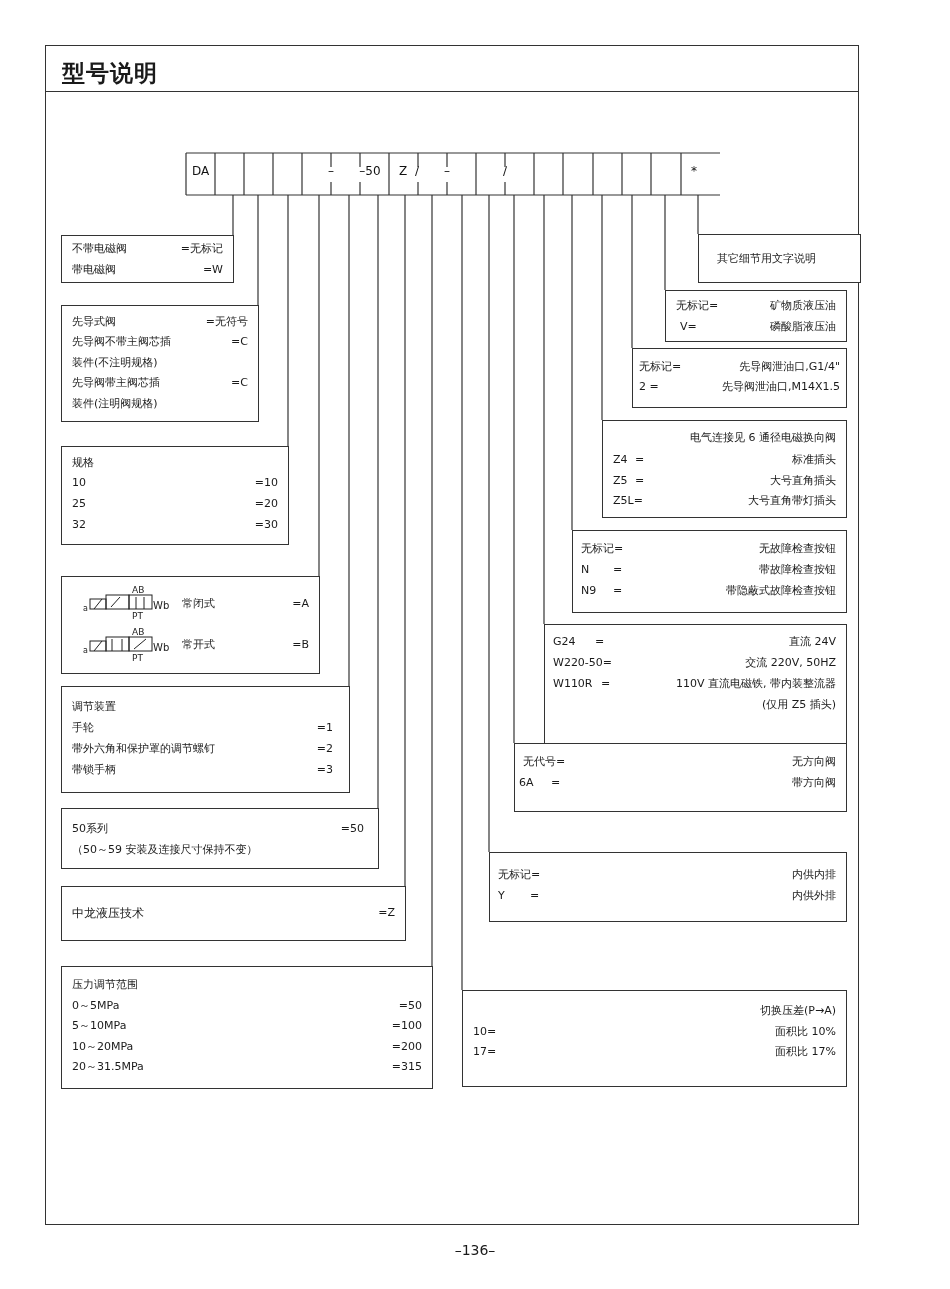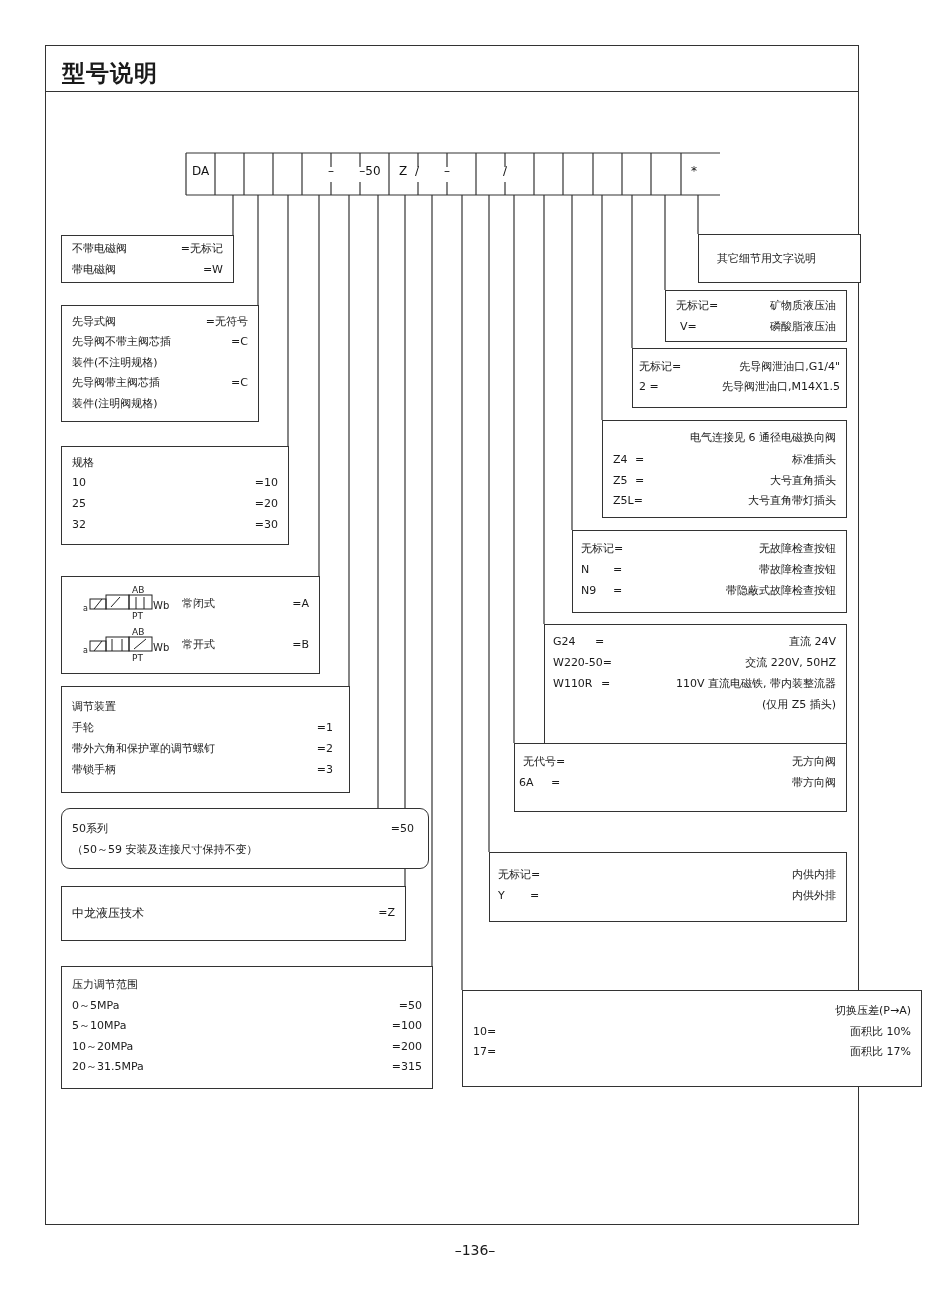--- a/index.html
+++ b/index.html
@@ -191,21 +191,21 @@
   <div class="row" style="top:54px;right:16px;">
       <span class="l">带外六角和保护罩的调节螺钉</span>
       <span class="r">=2</span>
     </div>
   <div class="row" style="top:75px;right:16px;">
       <span class="l">带锁手柄</span>
       <span class="r">=3</span>
     </div>
 </div>
 
-<div class="box" style="left:61px;top:808px;width:368px;height:61px;border-radius:9px;">
+<div class="box" style="left:61px;top:808px;width:318px;height:61px;">
   <div class="row" style="top:12px;right:14px;">
       <span class="l">50系列</span>
       <span class="r">=50</span>
     </div>
   <div class="row" style="top:33px;">
       <span class="l">（50～59 安装及连接尺寸保持不变）</span>
     </div>
 </div>
 
 <div class="box" style="left:61px;top:886px;width:345px;height:55px;">
@@ -339,21 +339,21 @@
       <span class="l">无标记=</span>
       <span class="r">内供内排</span>
     </div>
   <div class="row" style="top:35px;left:8px;">
       <span class="l">Y</span>
       <span class="m" style="left:32px;">=</span>
       <span class="r">内供外排</span>
     </div>
 </div>
 
-<div class="box" style="left:462px;top:990px;width:460px;height:97px;">
+<div class="box" style="left:462px;top:990px;width:385px;height:97px;">
   <div class="row" style="top:12px;">
       <span class="r">切换压差(P→A)</span>
     </div>
   <div class="row" style="top:33px;">
       <span class="l">10=</span>
       <span class="r">面积比 10%</span>
     </div>
   <div class="row" style="top:53px;">
       <span class="l">17=</span>
       <span class="r">面积比 17%</span>

